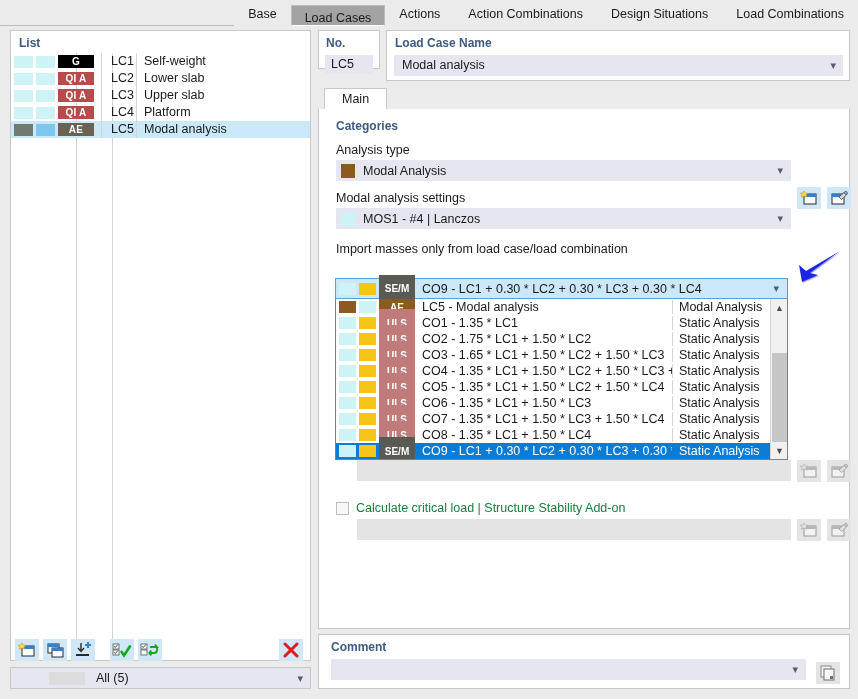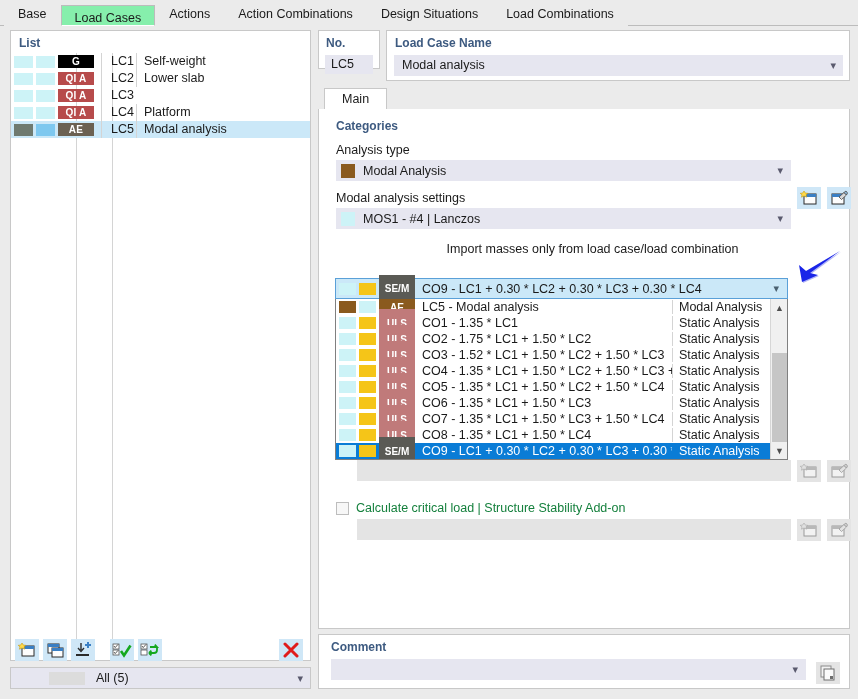--- a/index.html
+++ b/index.html
@@ -13,33 +13,33 @@
     overflow: hidden;
   }
   .app { position: relative; width: 858px; height: 699px; }
 
   
   .tabstrip {
     position: absolute; left: 0; top: 0; width: 858px; height: 26px;
     background: #ebebeb;
     border-bottom: 1px solid #bcbcbc;
   }
-  .tabstrip .tabs { display: flex; align-items: flex-end; height: 26px; padding-left: 4px; }
+  .tabstrip .tabs { display: flex; align-items: flex-end; height: 26px; padding-left: 16px; justify-content: flex-end; }
   .tab {
     height: 25px; line-height: 24px;
     padding: 0 13px;
     font-size: 12.5px;
     color: #1a1a1a;
     background: #ebebeb;
     border: 1px solid transparent;
     cursor: default;
     white-space: nowrap;
   }
   .tab.active {
-    background: #86efac;
+    background: #a3a3a3;
     border: 1px solid #bcbcbc;
     border-bottom: 1px solid #ffffff;
     position: relative; z-index: 3;
     height: 21px; line-height: 25px;
   }
 
   
   .list-panel {
     position: absolute; left: 10px; top: 30px; width: 301px; height: 631px;
     background: #ffffff;
@@ -263,20 +263,21 @@
           <div class="sw" style="background: rgb(205, 243, 247);"></div>
           <div class="badge" style="background: rgb(183, 75, 75);">QI A</div>
           <div class="lno">LC2</div>
           <div class="lname">Lower slab</div>
         </div>
         <div class="lrow">
           <div class="sw" style="background: rgb(205, 243, 247);"></div>
           <div class="sw" style="background: rgb(205, 243, 247);"></div>
           <div class="badge" style="background: rgb(183, 75, 75);">QI A</div>
           <div class="lno">LC3</div>
+          <div class="lname">Upper slab</div>
         </div>
         <div class="lrow">
           <div class="sw" style="background: rgb(205, 243, 247);"></div>
           <div class="sw" style="background: rgb(205, 243, 247);"></div>
           <div class="badge" style="background: rgb(183, 75, 75);">QI A</div>
           <div class="lno">LC4</div>
           <div class="lname">Platform</div>
         </div>
         <div class="lrow sel">
           <div class="sw" style="background: rgb(111, 122, 112);"></div>
@@ -391,21 +392,21 @@
           <svg width="18" height="16" viewBox="0 0 18 16">
             <rect x="2" y="4" width="12" height="10" fill="#fdfdfd" stroke="#2a2a2a" stroke-width="1"></rect>
             <rect x="2" y="4" width="12" height="3" fill="#3a7fc4"></rect>
             <path d="M9 7 L14 2.5 L16.5 5 L11.5 9.5 Z" fill="#d8d8d8" stroke="#4a4a4a" stroke-width="0.8"></path>
             <path d="M14 2.5 L16 1 L17.5 3 L16.5 5 Z" fill="#8fbde0" stroke="#4a4a4a" stroke-width="0.8"></path>
           </svg>
         </div>
       </div>
     </div>
 
-    <div class="flabel" style="margin-top:13px;text-align:center;">Import masses only from load case/load combination</div>
+    <div class="flabel" style="margin-top:13px;">Import masses only from load case/load combination</div>
 
     <div class="combo" style="visibility:hidden;"></div>
 
     <div style="height:159px;"></div>
 
     <div class="cbrow" style="margin-top:3px;">
       <div class="cb"></div>
       <div class="cbtext">Structure modification</div>
     </div>
     <div style="position:relative; margin-top:4px;">
@@ -484,21 +485,21 @@
             <div class="ddsw" style="background: rgb(205, 243, 247);"></div>
             <div class="ddsw" style="background: rgb(245, 197, 24);"></div>
             <div class="ddbadge" style="background: rgb(192, 122, 122);">ULS</div>
             <div class="ddlabel">CO2 - 1.75 * LC1 + 1.50 * LC2</div>
             <div class="ddtype">Static Analysis</div>
           </div>
           <div class="ddrow">
             <div class="ddsw" style="background: rgb(205, 243, 247);"></div>
             <div class="ddsw" style="background: rgb(245, 197, 24);"></div>
             <div class="ddbadge" style="background: rgb(192, 122, 122);">ULS</div>
-            <div class="ddlabel">CO3 - 1.52 * LC1 + 1.50 * LC2 + 1.50 * LC3</div>
+            <div class="ddlabel">CO3 - 1.65 * LC1 + 1.50 * LC2 + 1.50 * LC3</div>
             <div class="ddtype">Static Analysis</div>
           </div>
           <div class="ddrow">
             <div class="ddsw" style="background: rgb(205, 243, 247);"></div>
             <div class="ddsw" style="background: rgb(245, 197, 24);"></div>
             <div class="ddbadge" style="background: rgb(192, 122, 122);">ULS</div>
             <div class="ddlabel">CO4 - 1.35 * LC1 + 1.50 * LC2 + 1.50 * LC3 + 1.50 * LC4</div>
             <div class="ddtype">Static Analysis</div>
           </div>
           <div class="ddrow">

